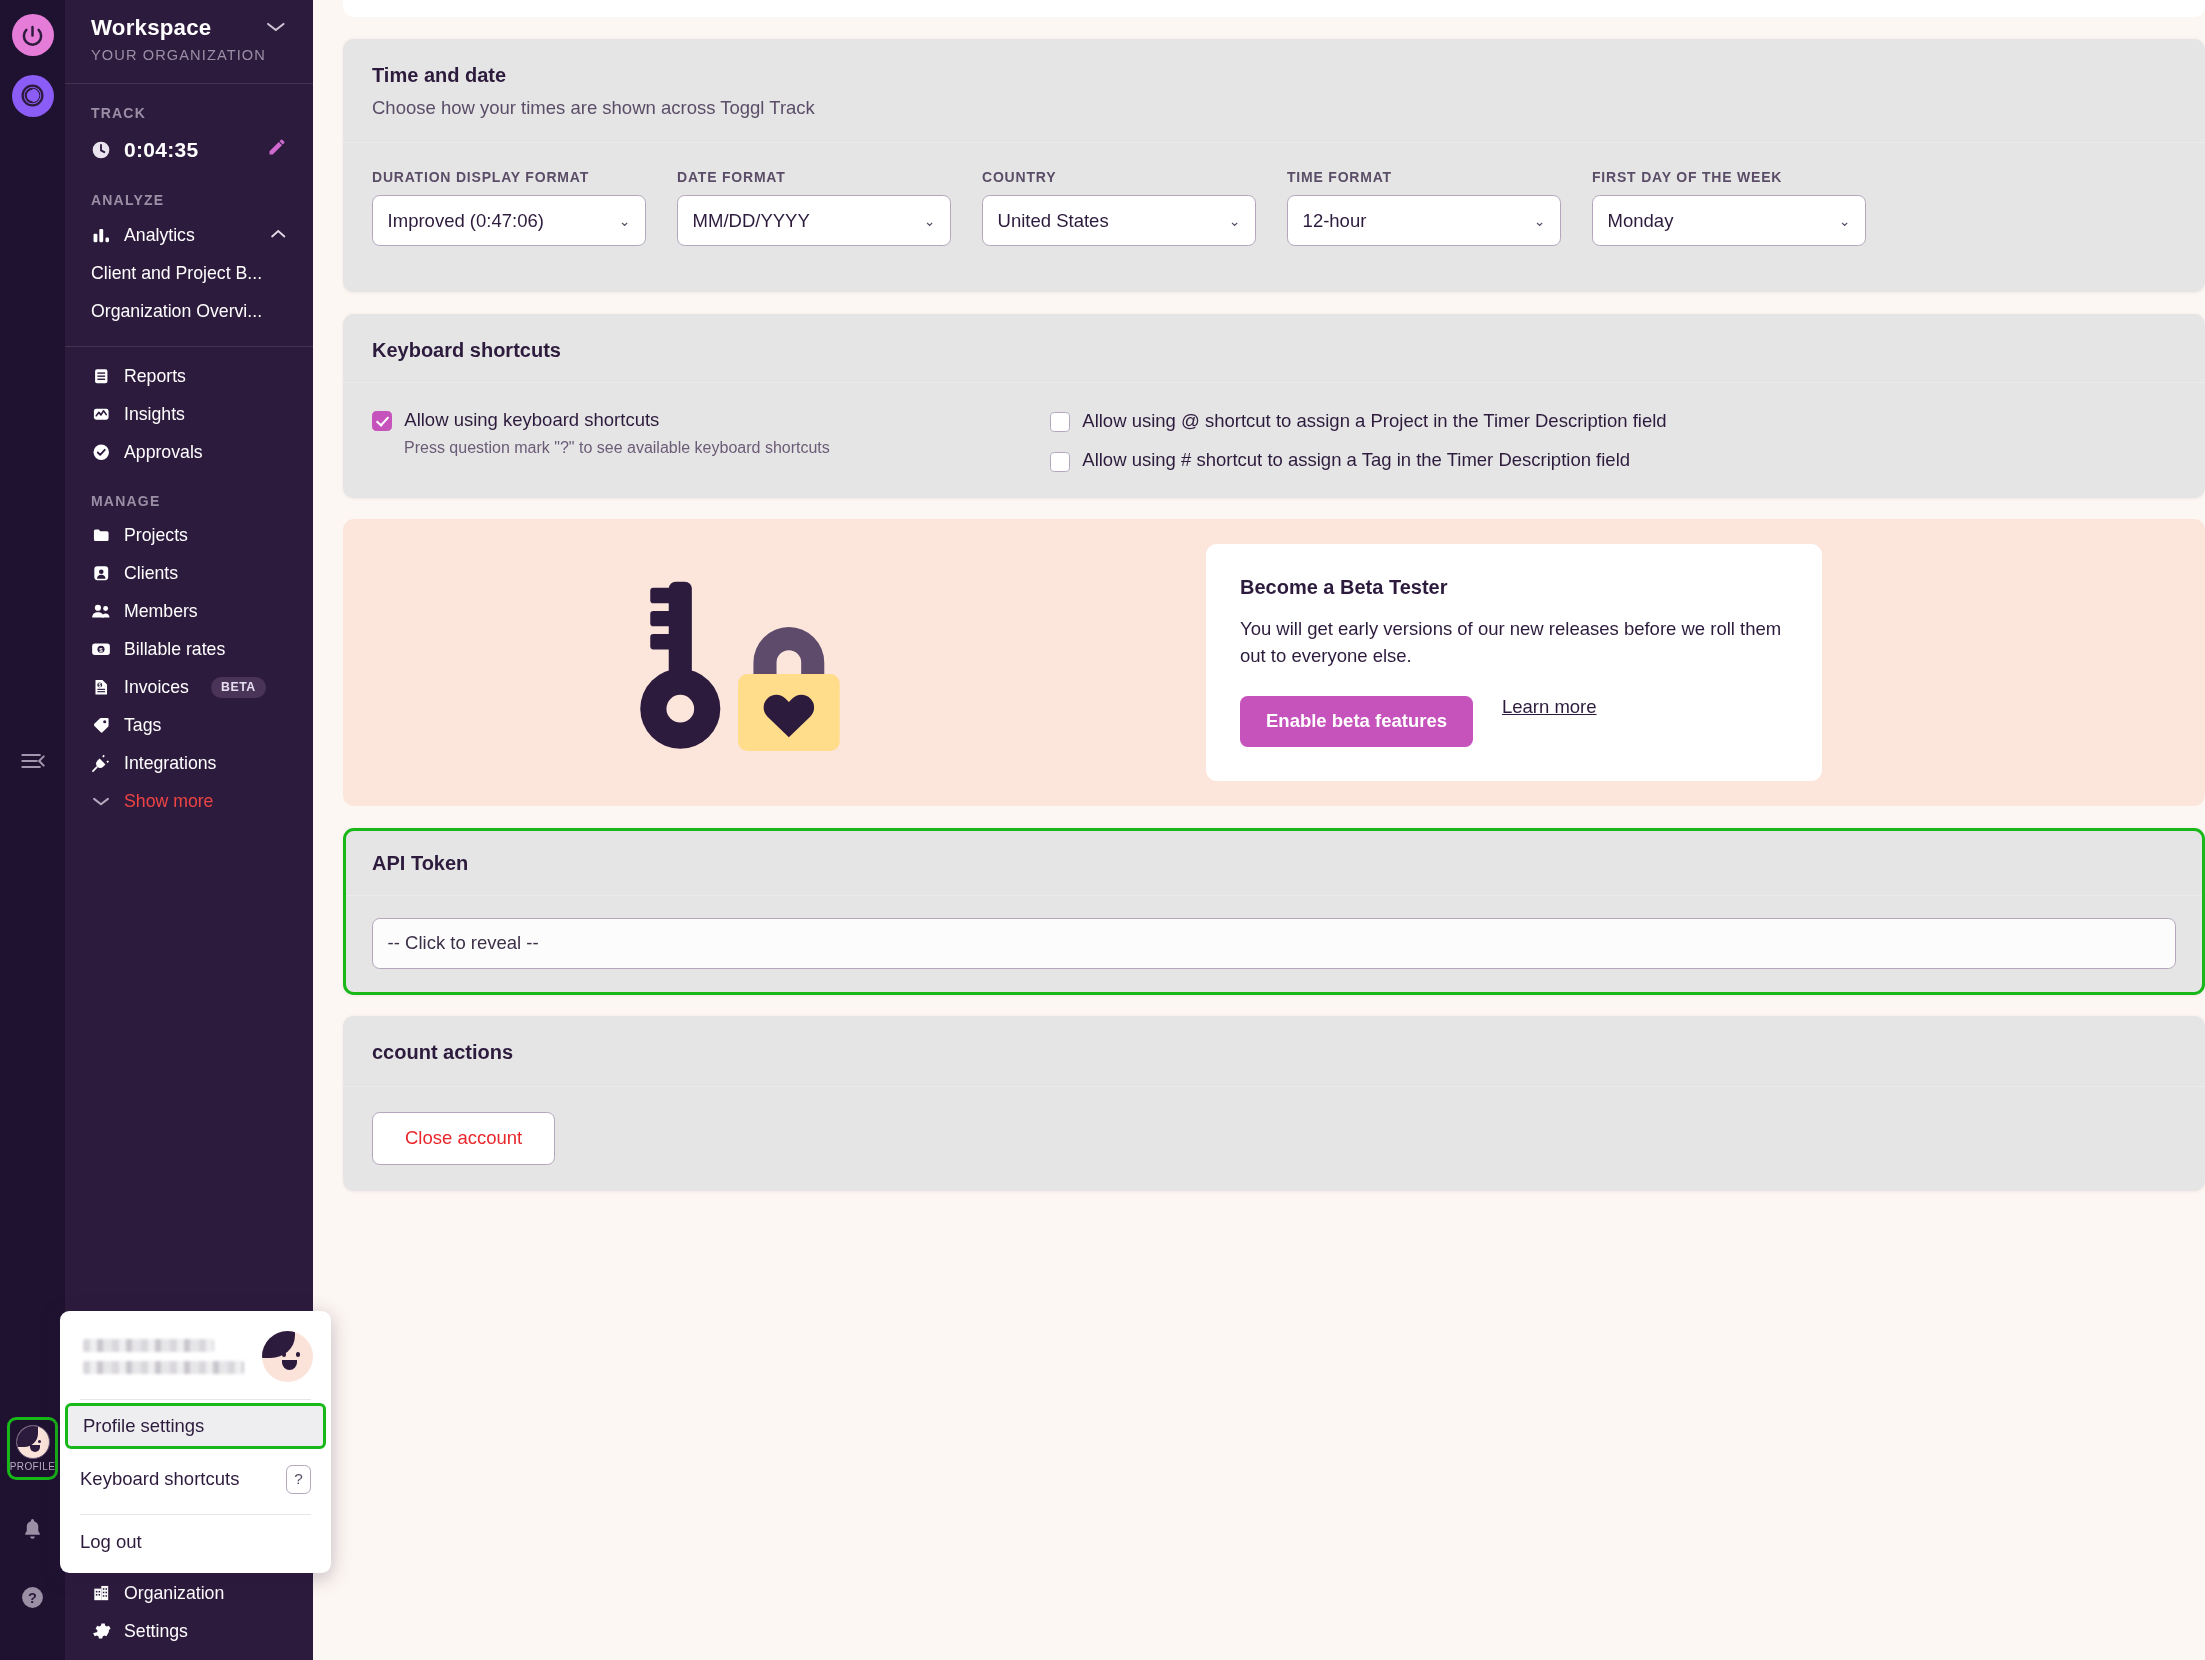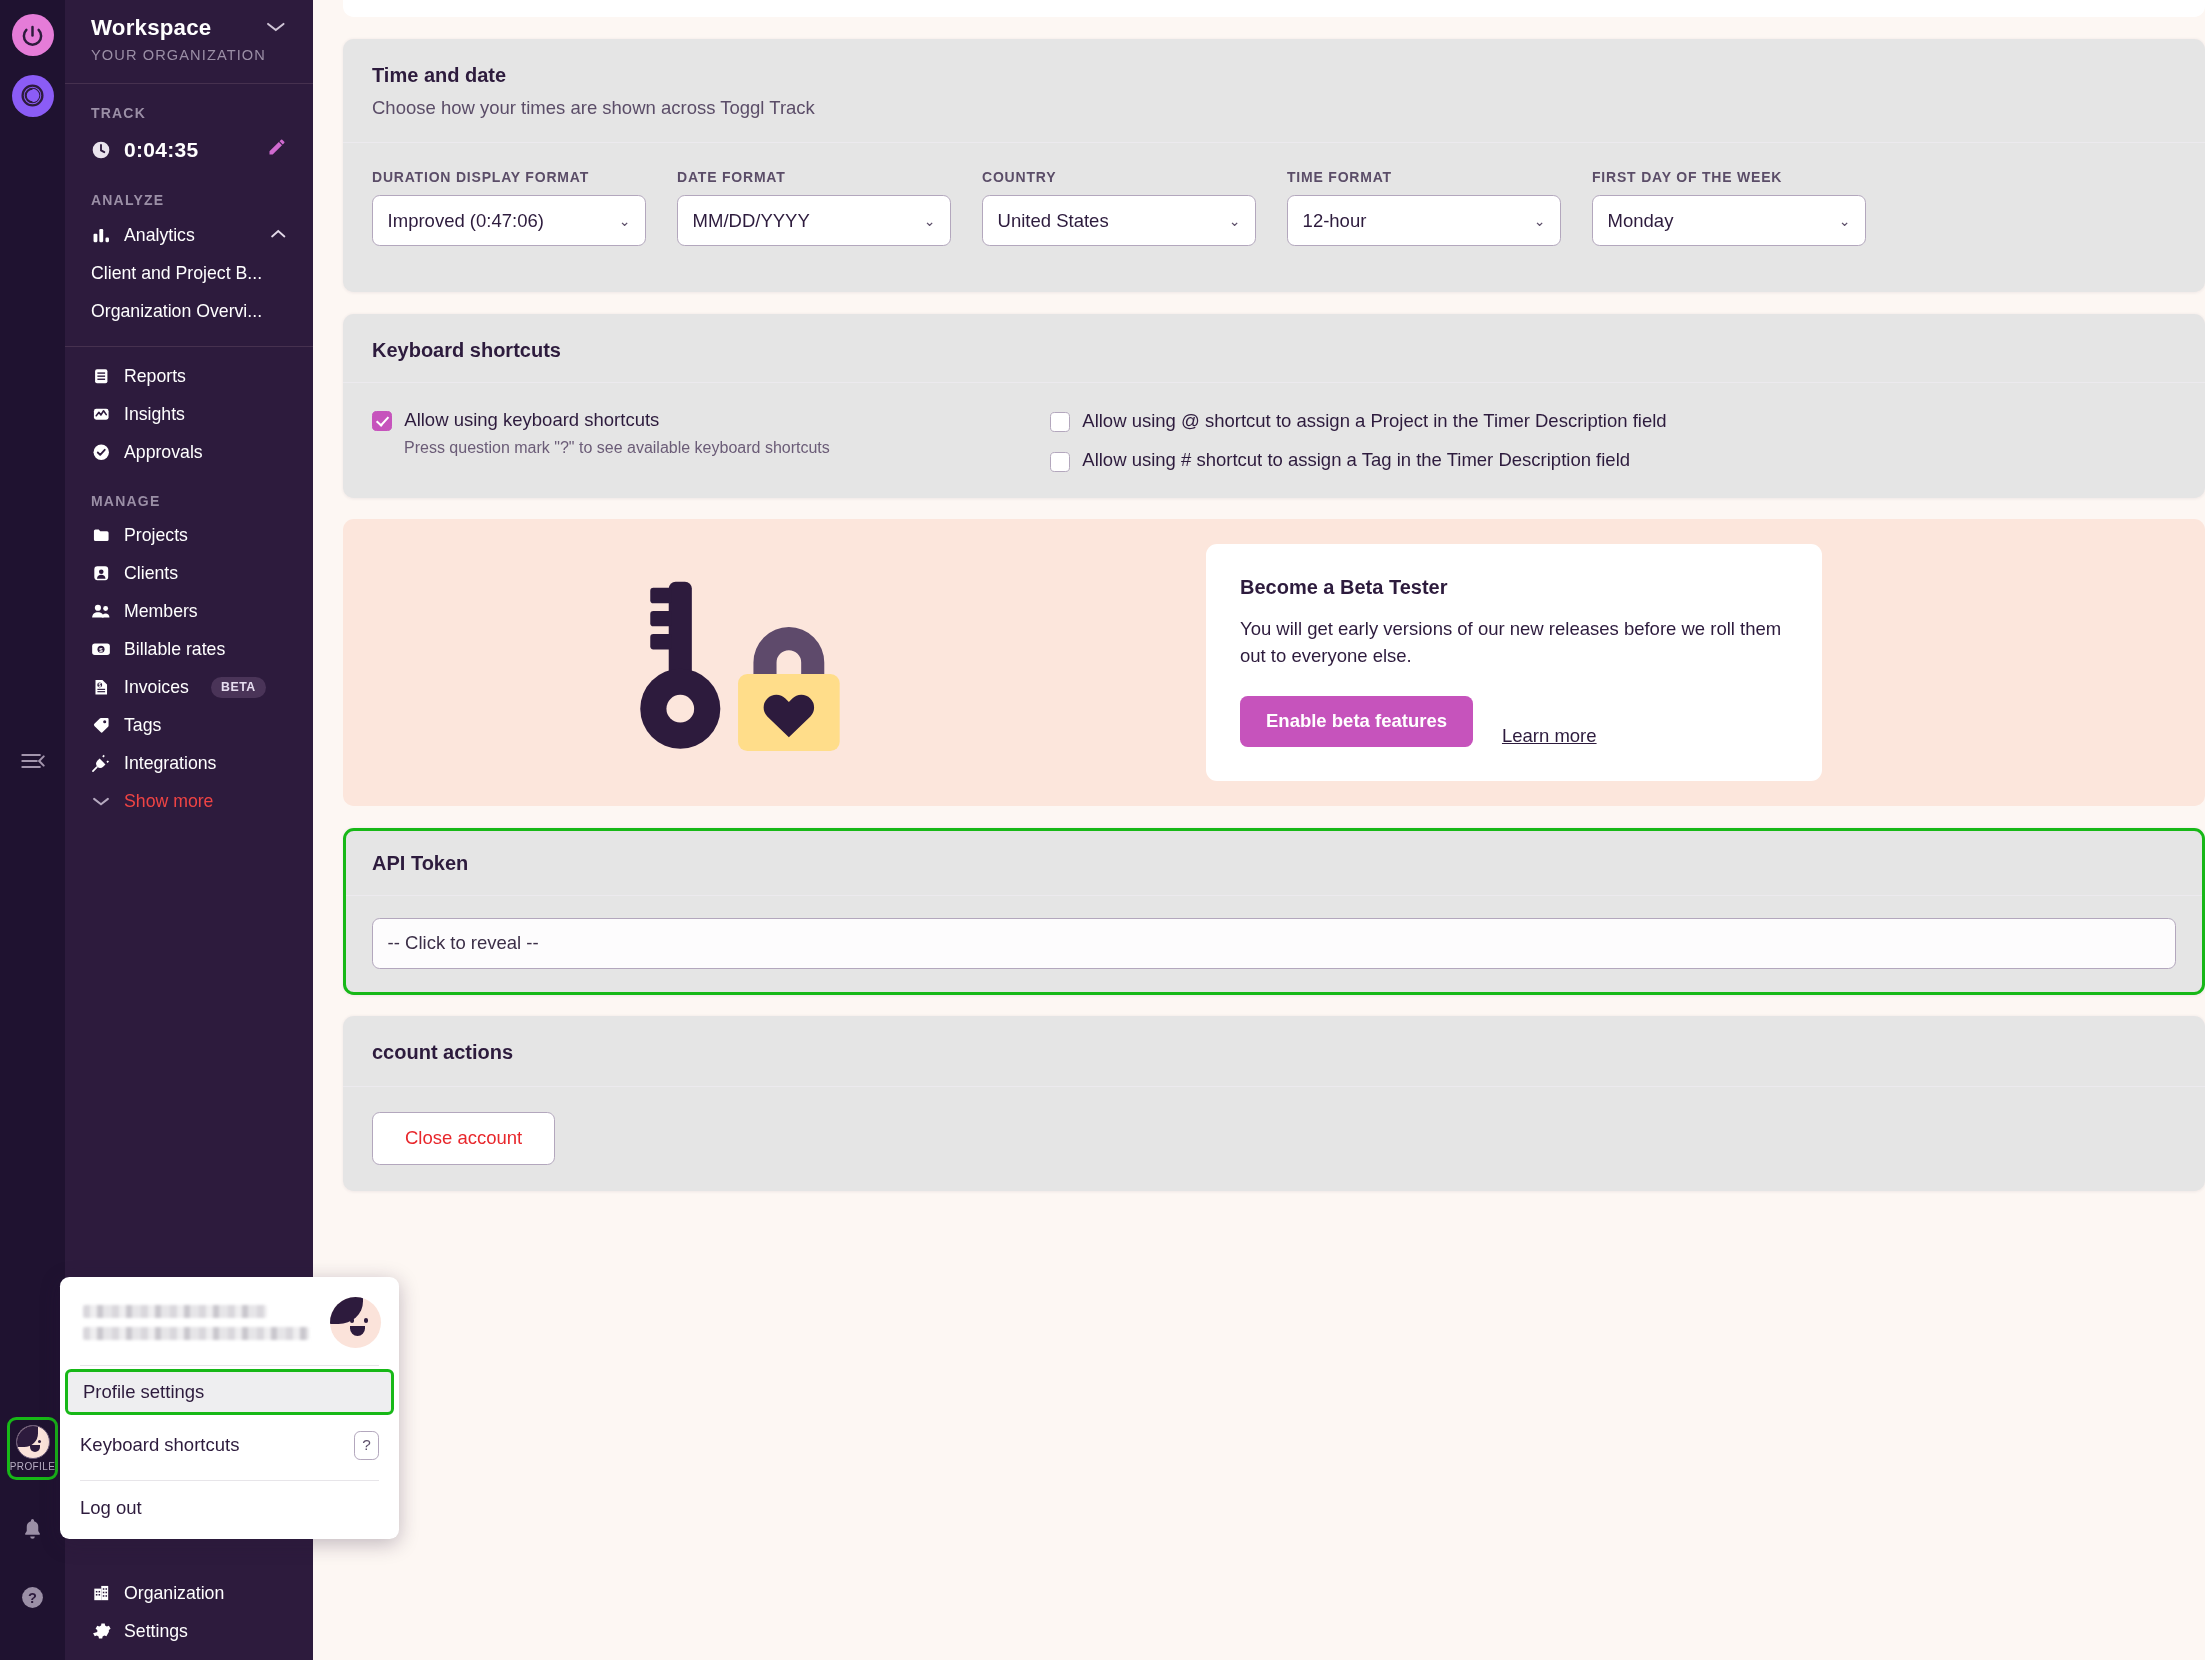--- a/index.html
+++ b/index.html
@@ -140,21 +140,21 @@
     background:#fce6dc; border-radius: 10.8px; margin: 0 0 21.6px 29px;
     display:flex; align-items:center; padding: 25px 0; min-height: 225px;
   }
   .beta-art { width: 863px; display:flex; align-items:center; justify-content:center;}
   .beta-card {
     background:#fff; border-radius: 11px; padding: 32px 34px 34px 34px;
     width: 616px; margin-right: 0;
   }
   .beta-card h3 { font-size:20px; color:#2d1b3d; font-weight:600; }
   .beta-card p { font-size:18.5px; color:#2d1b3d; margin-top:17px; line-height:1.45; }
-  .beta-actions { display:flex; align-items:flex-end; gap:29px; margin-top:26px; }
+  .beta-actions { display:flex; align-items:flex-start; gap:29px; margin-top:26px; }
   .btn-primary {
     background:#c653bc; color:#fff; border:none; border-radius:7.7px;
     padding: 14.6px 26px; font-size:18.5px; font-weight:600; cursor:pointer;
     font-family:"Liberation Sans", sans-serif;
   }
   .link { color:#2d1b3d; font-size:18.5px; text-decoration:underline; cursor:pointer;}
 
   
   .hl-green { border: 3.9px solid #17b817; border-radius: 10.8px; }
   .token-input {
@@ -163,21 +163,21 @@
     background:#fdfcfd; cursor:pointer;
   }
   .btn-danger {
     border:1.2px solid #b3a7bd; border-radius:7.7px; background:#fff;
     color:#e8272c; font-size:18.5px; padding: 14.6px 32px; cursor:pointer;
     font-family:"Liberation Sans", sans-serif;
   }
 
   
   .popup {
-    position:absolute; left:60px; top:1277px; width:339px;
+    position:absolute; left:60px; top:1311px; width:271px;
     background:#fff; border-radius:9.2px; box-shadow: 0 4.6px 20px rgba(40,20,55,.28);
     z-index: 50;
   }
   .popup-head { display:flex; align-items:center; justify-content:space-between; padding: 20px 18.5px 17px 23px; }
   .blur-lines { flex:1; }
   .blur-line { height: 13px; border-radius:2.3px; margin-bottom:9.2px;
     background: repeating-linear-gradient(90deg,#d9d7dc 0 7px,#efeef0 7px 14px,#c9c7cd 14px 20px,#e6e5e8 20px 29px);
     filter: blur(1.8px); }
   .avatar-md {
     width: 51px; height:51px; border-radius:50%; background:#fbe3da;

